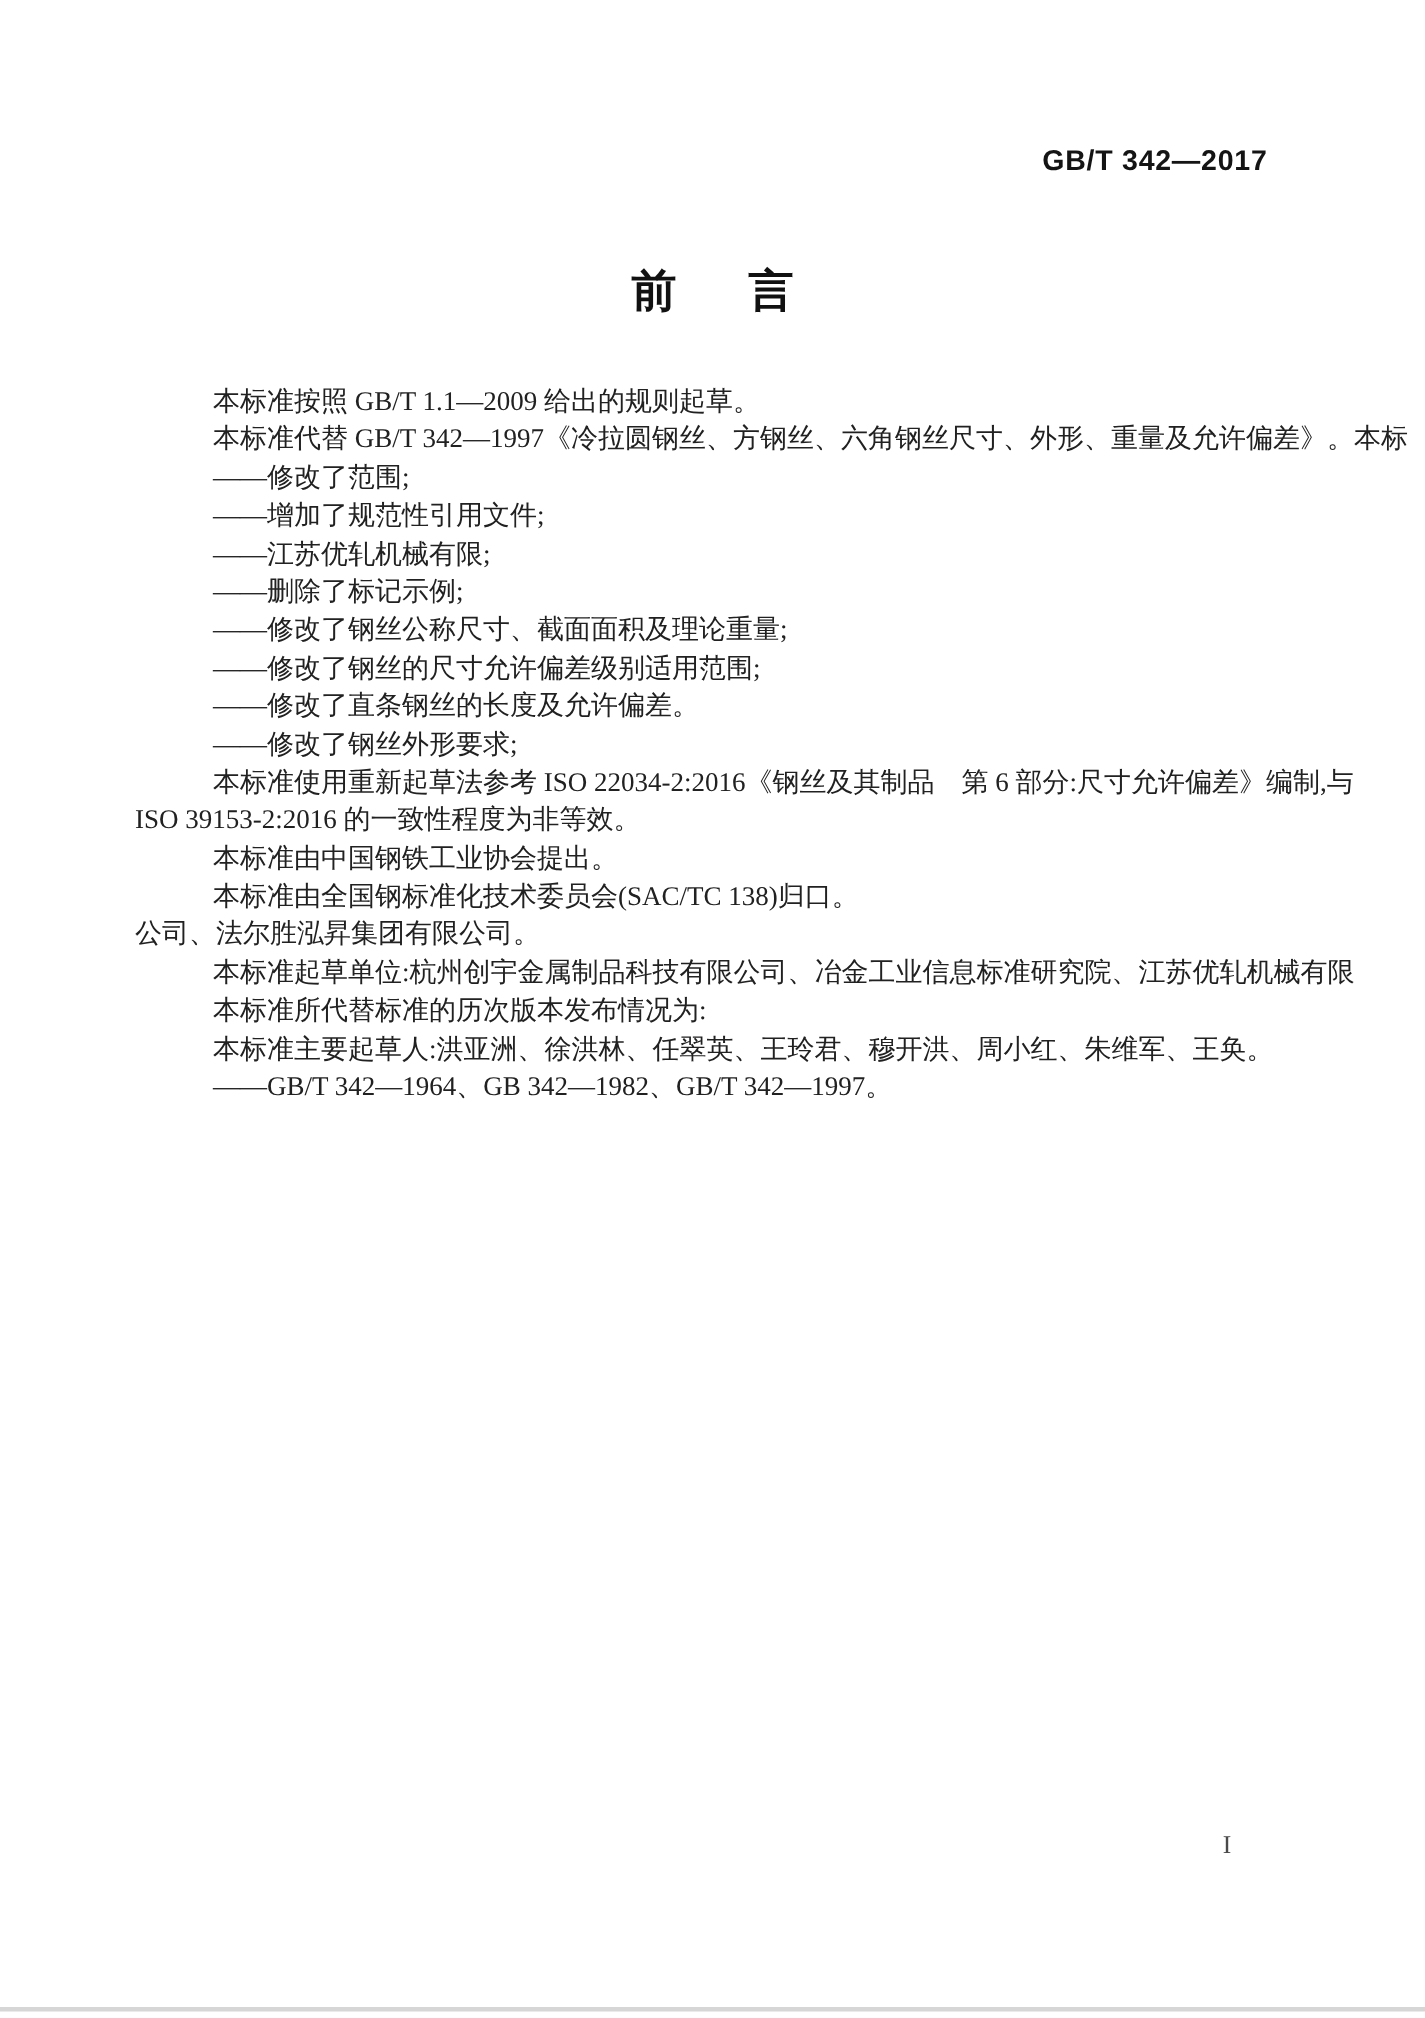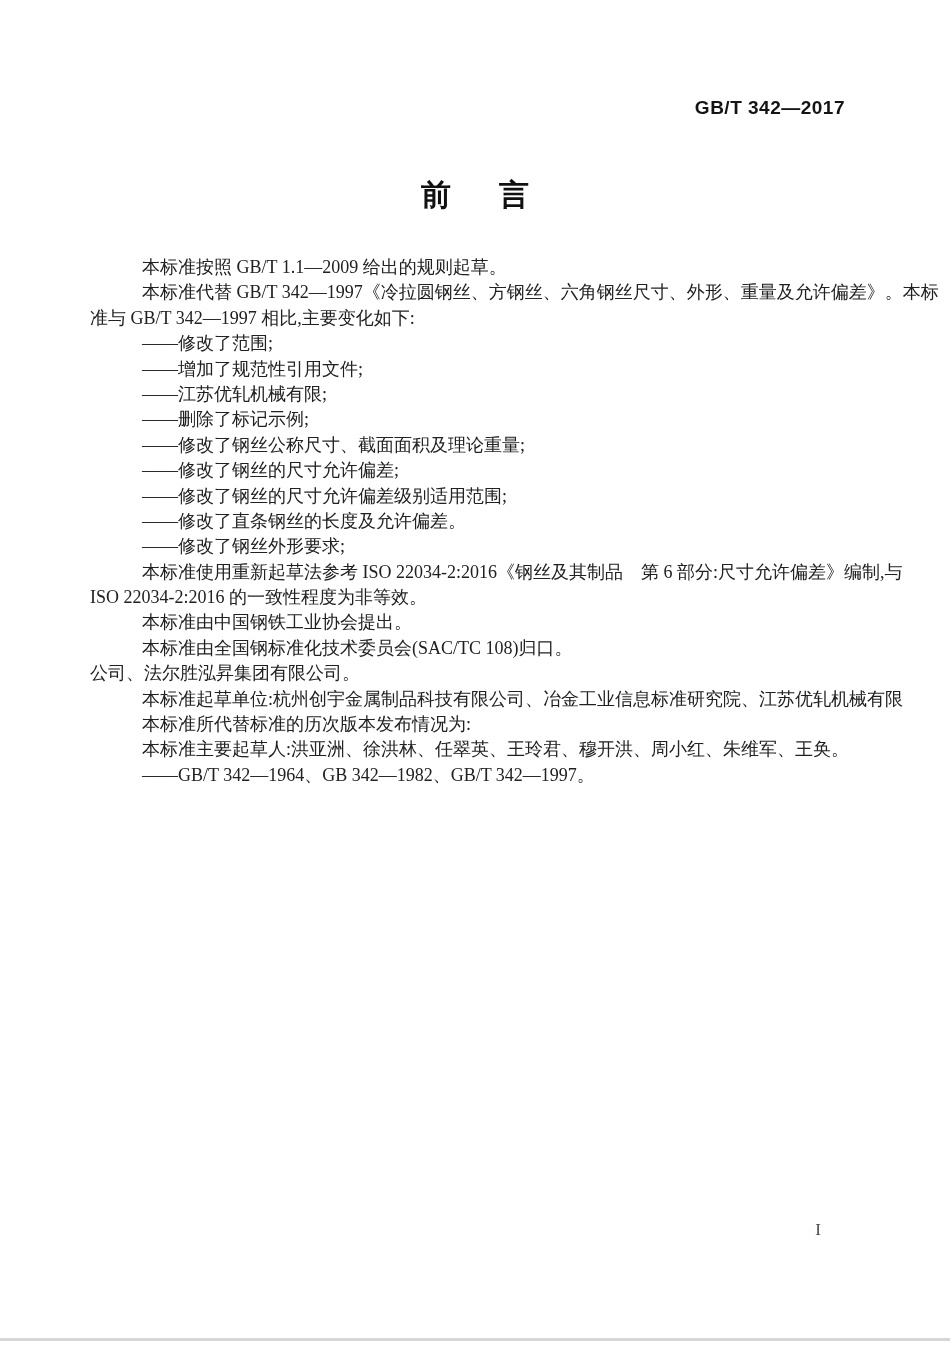--- a/index.html
+++ b/index.html
@@ -83,34 +83,32 @@
   <div class="std-code">GB/T 342—2017</div>
 
   <div class="title-row">
     <span>前</span>
     <span>言</span>
   </div>
 
   <div class="foreword">
     <div class="ln ind">本标准按照 GB/T 1.1—2009 给出的规则起草。</div>
     <div class="ln ind">本标准代替 GB/T 342—1997《冷拉圆钢丝、方钢丝、六角钢丝尺寸、外形、重量及允许偏差》。本标</div>
-    <div class="ln">准与 GB/T 342—1997 相比,主要变化如下:</div>
     <div class="ln ind">——修改了范围;</div>
     <div class="ln ind">——增加了规范性引用文件;</div>
     <div class="ln ind">——江苏优轧机械有限;</div>
     <div class="ln ind">——删除了标记示例;</div>
     <div class="ln ind">——修改了钢丝公称尺寸、截面面积及理论重量;</div>
-    <div class="ln ind">——修改了钢丝的尺寸允许偏差;</div>
     <div class="ln ind">——修改了钢丝的尺寸允许偏差级别适用范围;</div>
     <div class="ln ind">——修改了直条钢丝的长度及允许偏差。</div>
     <div class="ln ind">——修改了钢丝外形要求;</div>
     <div class="ln ind">本标准使用重新起草法参考 ISO 22034-2:2016《钢丝及其制品　第 6 部分:尺寸允许偏差》编制,与</div>
-    <div class="ln">ISO 22034-2:2016 的一致性程度为非等效。</div>
+    <div class="ln">ISO 39153-2:2016 的一致性程度为非等效。</div>
     <div class="ln ind">本标准由中国钢铁工业协会提出。</div>
-    <div class="ln ind">本标准由全国钢标准化技术委员会(SAC/TC 108)归口。</div>
+    <div class="ln ind">本标准由全国钢标准化技术委员会(SAC/TC 138)归口。</div>
     <div class="ln">公司、法尔胜泓昇集团有限公司。</div>
     <div class="ln ind">本标准起草单位:杭州创宇金属制品科技有限公司、冶金工业信息标准研究院、江苏优轧机械有限</div>
     <div class="ln ind">本标准所代替标准的历次版本发布情况为:</div>
     <div class="ln ind">本标准主要起草人:洪亚洲、徐洪林、任翠英、王玲君、穆开洪、周小红、朱维军、王奂。</div>
     <div class="ln ind">——GB/T 342—1964、GB 342—1982、GB/T 342—1997。</div>
   </div>
 
   <div class="page-num">I</div>
 
   <div class="scan-edge"></div>

